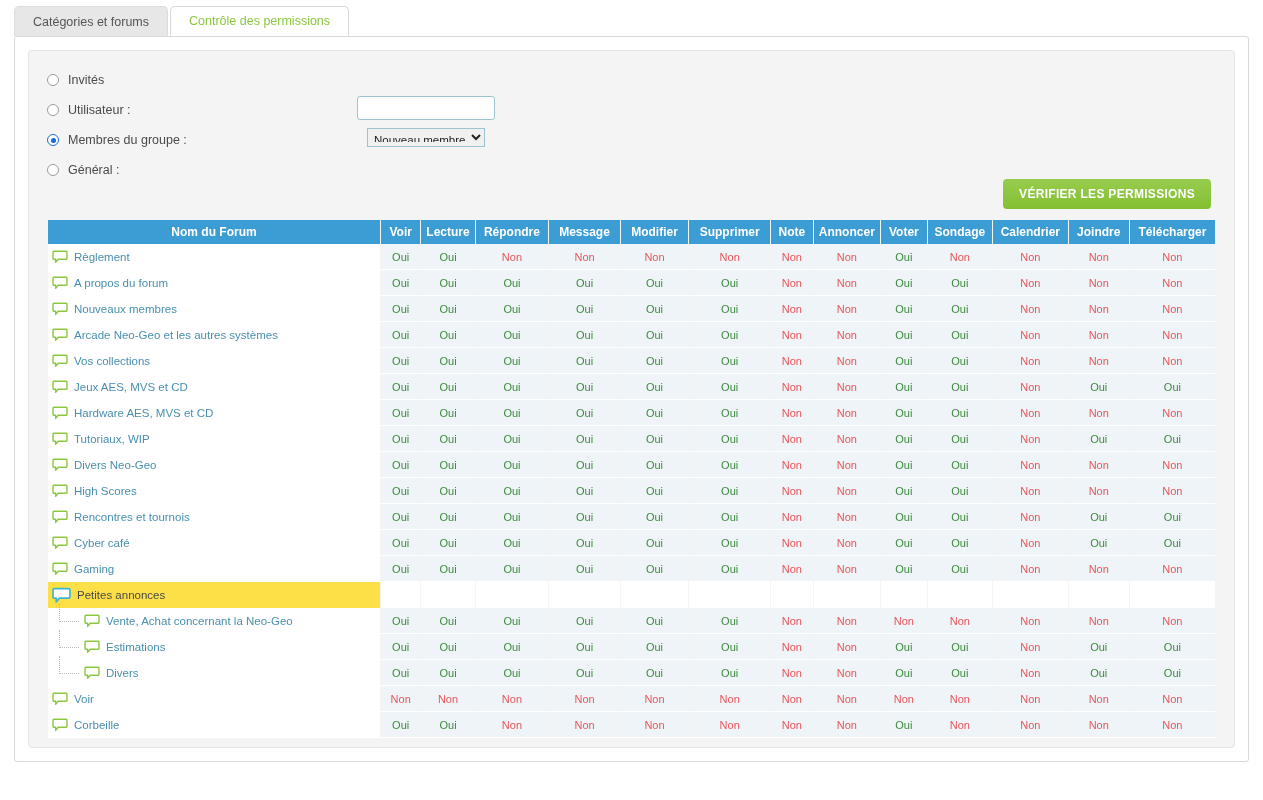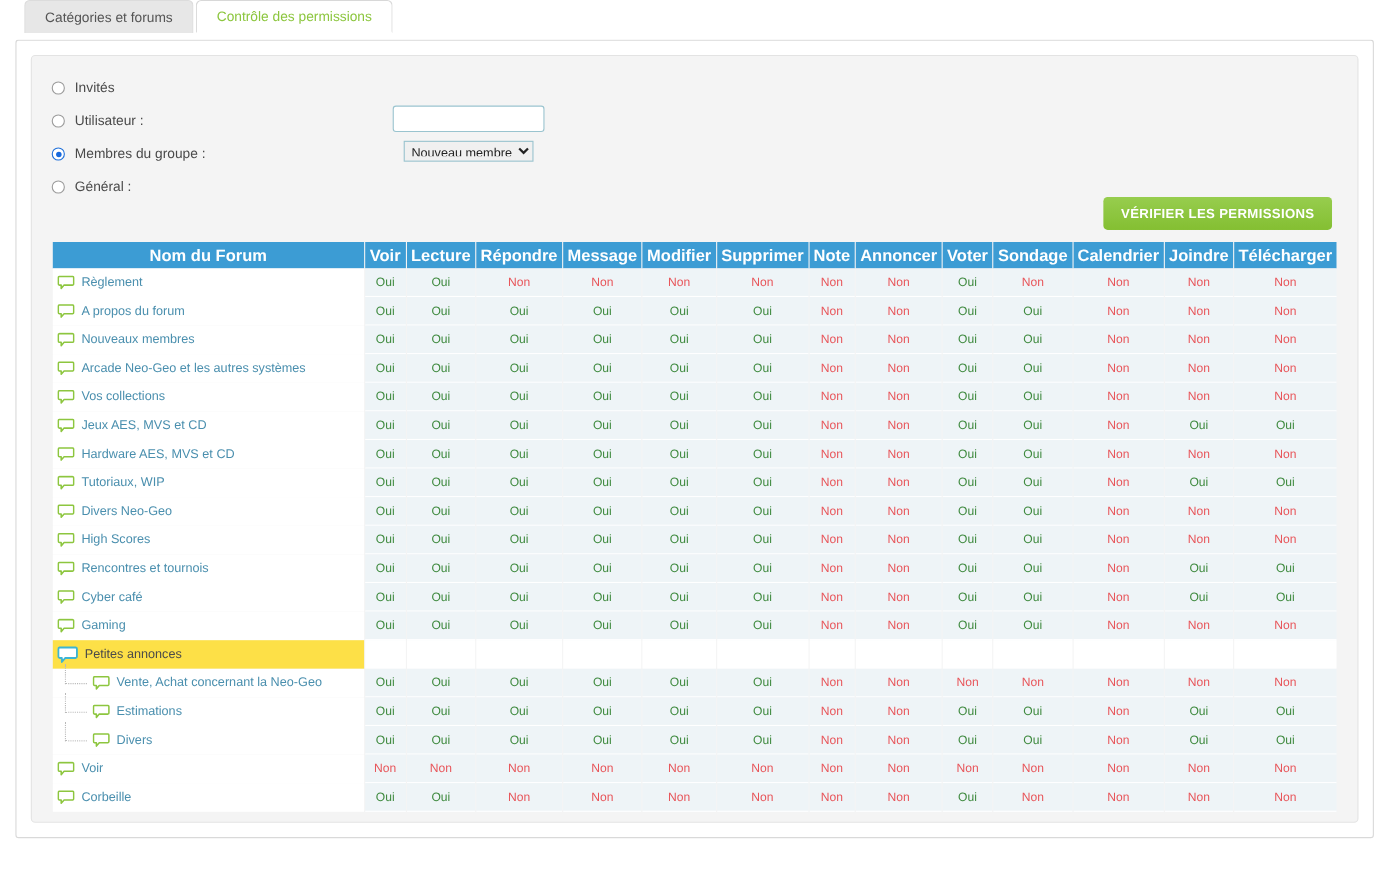--- a/index.html
+++ b/index.html
@@ -7,23 +7,23 @@
     margin: 0; padding: 0;
     width: 1263px; height: 800px;
     background: #ffffff;
     font-family: "Liberation Sans", sans-serif;
   }
 
   
   .tabstrip {
     position: relative;
     height: 36px;
-    padding-left: 22px;
+    padding-left: 14px;
     display: flex;
-    align-items: flex-start;
+    align-items: flex-end;
     background: #ffffff;
   }
   .tab {
     height: 30px;
     padding: 0 18px;
     display: flex;
     align-items: center;
     font-size: 12.5px;
     border-radius: 5px 5px 0 0;
     margin-right: 2px;
@@ -151,21 +151,21 @@
   .table-wrap { margin-top: 11px; }
   table.perm {
     width: 100%;
     border-collapse: separate;
     border-spacing: 1px 0;
     font-size: 11px;
   }
   table.perm thead th {
     background: #3c9cd4;
     color: #ffffff;
-    font-size: 15px;
+    font-size: 12px;
     font-weight: bold;
     height: 24px;
     text-align: center;
     padding: 0 4px;
     white-space: nowrap;
   }
   table.perm thead th.name-col { text-align: center; }
 
   table.perm tbody td {
     background: #eef4f7;

